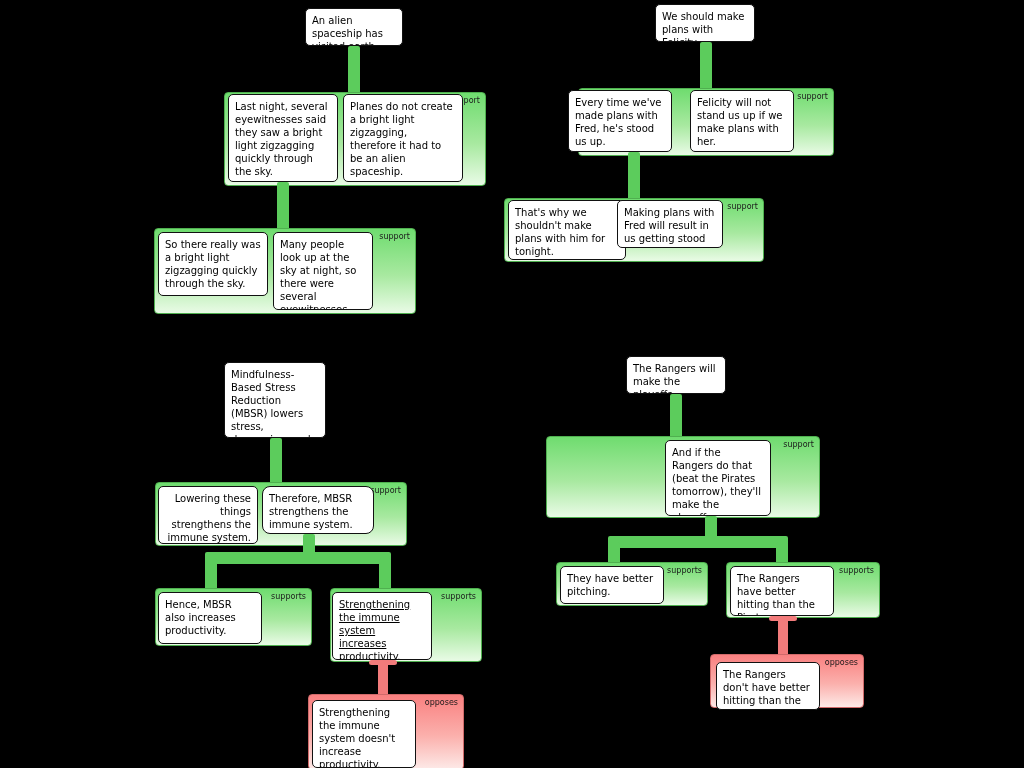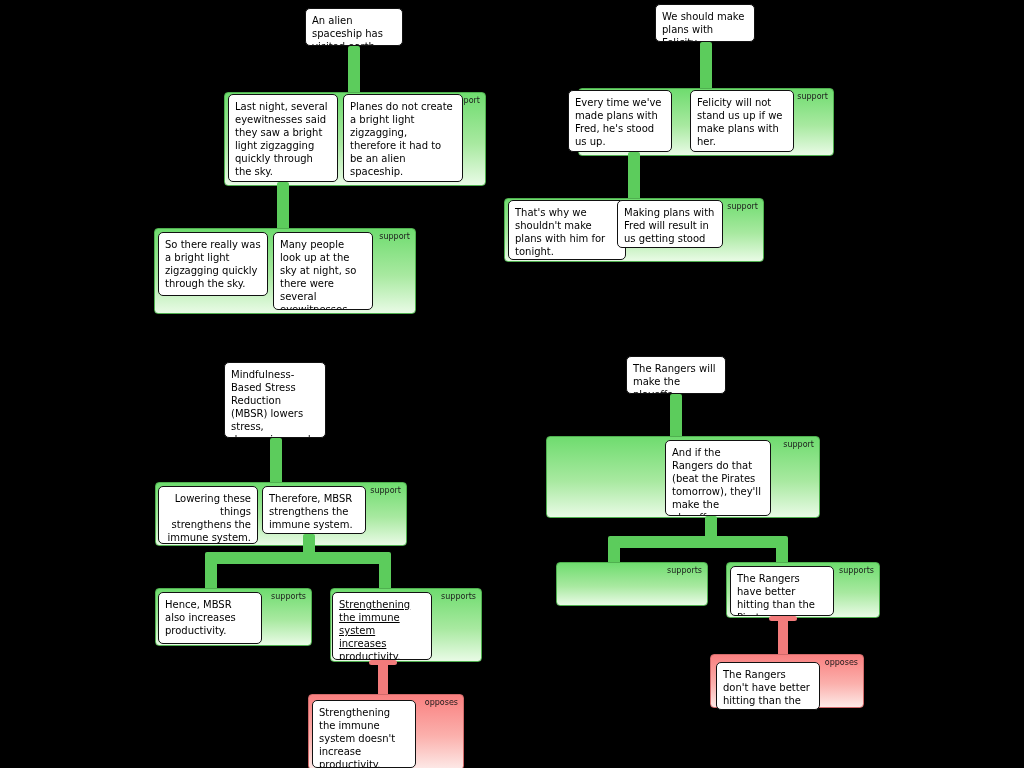--- a/index.html
+++ b/index.html
@@ -108,21 +108,21 @@
   <div class="node" style="left:617px; top:200px; width:106px; height:48px;">Making plans with Fred will result in us getting stood up.</div>
 
   <div class="node" style="left:224px; top:362px; width:102px; height:76px;">Mindfulness-Based Stress Reduction (MBSR) lowers stress, depression, and anxiety</div>
 
   <div class="connector" style="left:270px; top:438px; width:12px; height:48px;"></div>
 
   <div class="group support" style="left:155px; top:482px; width:250px; height:62px;">
     <span class="group-label">support</span>
   </div>
   <div class="node" style="left:158px; top:486px; width:100px; height:58px;text-align:right;">Lowering these things strengthens the immune system.</div>
-  <div class="node" style="left:262px; top:486px; width:104px; height:48px;">Therefore, MBSR strengthens the immune system.</div>
+  <div class="node" style="left:262px; top:486px; width:112px; height:48px;border-radius:8px;">Therefore, MBSR strengthens the immune system.</div>
 
   <div class="connector" style="left:303px; top:534px; width:12px; height:20px;"></div>
   <div class="connector" style="left:205px; top:552px; width:186px; height:12px;"></div>
   <div class="connector" style="left:205px; top:558px; width:12px; height:34px;"></div>
   <div class="connector" style="left:379px; top:558px; width:12px; height:34px;"></div>
 
   <div class="group support" style="left:155px; top:588px; width:155px; height:56px;">
     <span class="group-label">supports</span>
   </div>
   <div class="node" style="left:158px; top:592px; width:104px; height:52px;">Hence, MBSR also increases productivity.</div>
@@ -150,20 +150,21 @@
   <div class="node" style="left:665px; top:440px; width:106px; height:76px;">And if the Rangers do that (beat the Pirates tomorrow), they'll make the playoffs.</div>
 
   <div class="connector" style="left:705px; top:516px; width:12px; height:22px;"></div>
   <div class="connector" style="left:608px; top:536px; width:180px; height:12px;"></div>
   <div class="connector" style="left:608px; top:542px; width:12px; height:28px;"></div>
   <div class="connector" style="left:776px; top:542px; width:12px; height:28px;"></div>
 
   <div class="group support" style="left:556px; top:562px; width:150px; height:42px;">
     <span class="group-label">supports</span>
   </div>
+  <div class="node" style="left:560px; top:566px; width:104px; height:38px;">They have better pitching.</div>
 
   <div class="group support" style="left:726px; top:562px; width:152px; height:54px;">
     <span class="group-label">supports</span>
   </div>
   <div class="node" style="left:730px; top:566px; width:104px; height:50px;">The Rangers have better hitting than the Pirates.</div>
 
   <div class="connector red" style="left:778px; top:616px; width:10px; height:40px;"></div>
   <div class="cap red" style="left:769px; top:616px; width:28px; height:5px;"></div>
 
   <div class="group opposes" style="left:710px; top:654px; width:152px; height:52px;">

